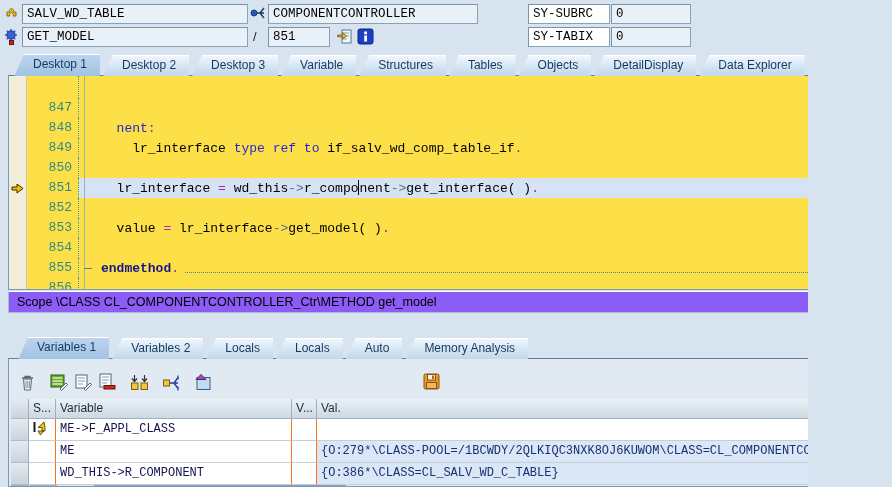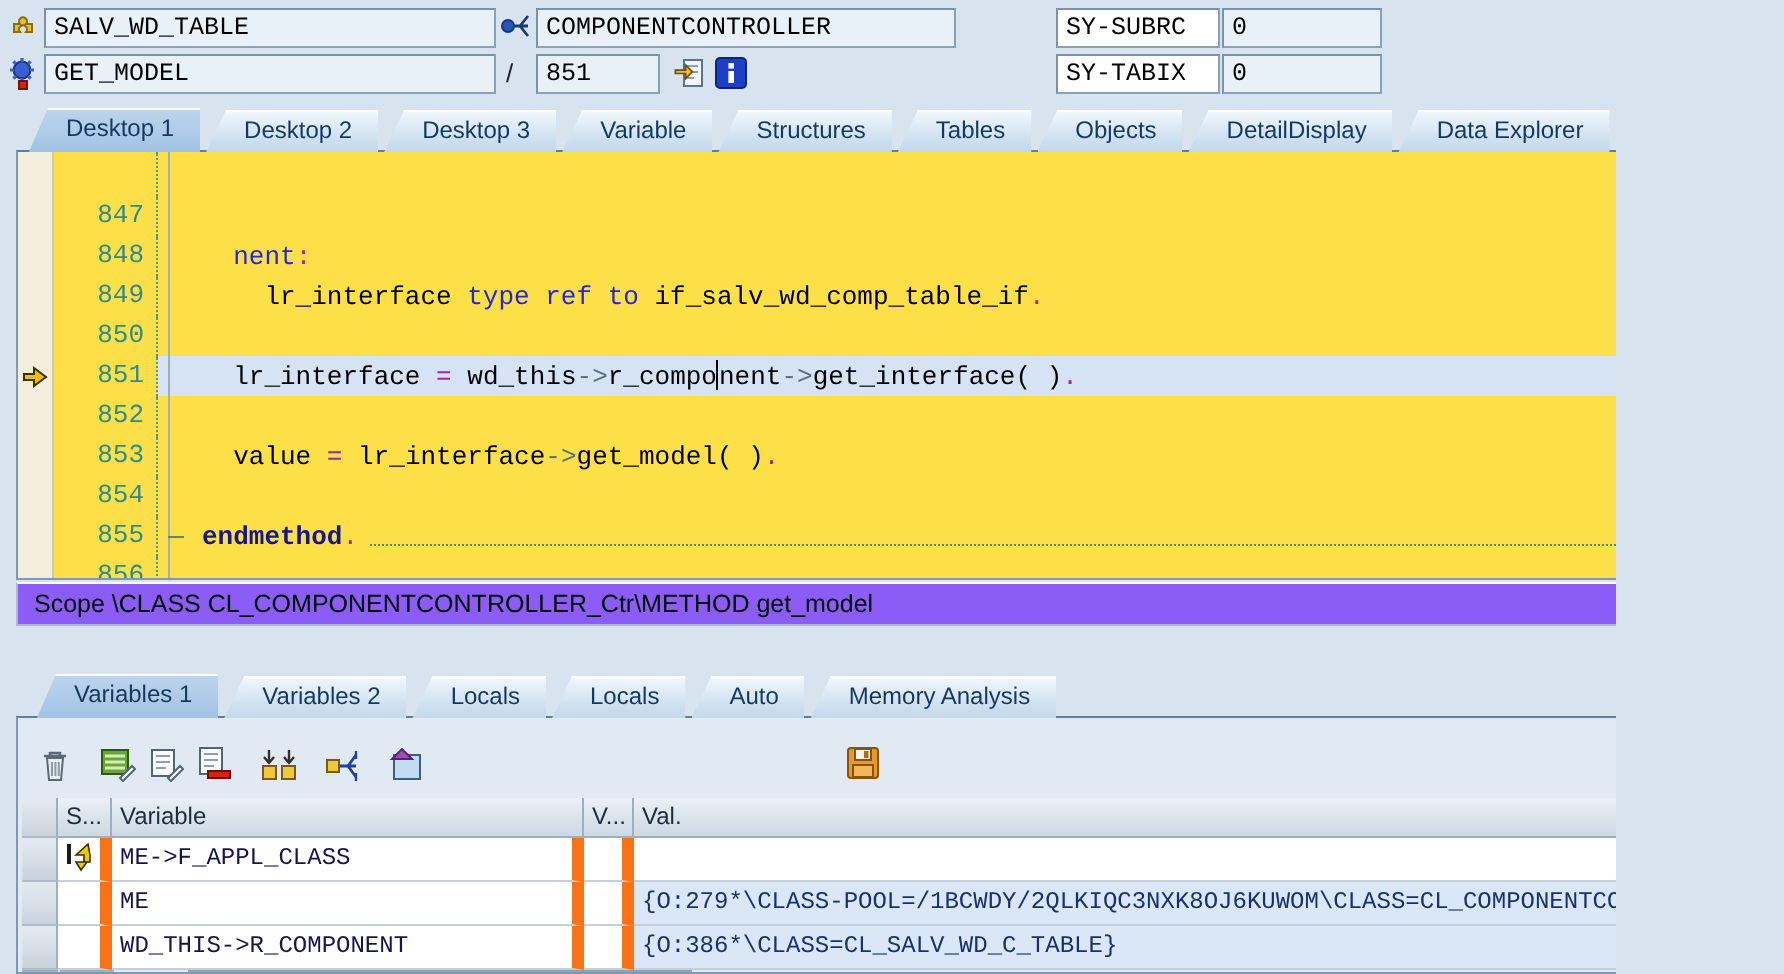--- a/index.html
+++ b/index.html
@@ -68,21 +68,21 @@
   .vtoolbar { position:absolute; top:12px; left:8px; height:22px; display:flex;
               align-items:center; }
   .tbtn { width:20px; height:20px; margin-right:4px; display:flex;
           align-items:center; justify-content:center; cursor:default; }
   .tbtn.gap { margin-left:8px; }
   .save-btn { position:absolute; top:12px; left:412px; width:20px; height:20px;
               display:flex; align-items:center; justify-content:center; }
 
   .vtable { position:absolute; top:40px; left:2px; }
   .vrow { display:flex; }
-  .vcell { height:22px; border-right:6px solid #f97316; border-bottom:1px solid #c3cfdb;
+  .vcell { height:22px; border-right:1px solid #f97316; border-bottom:1px solid #c3cfdb;
            font-family:"Liberation Mono","DejaVu Sans Mono",monospace; font-size:12px;
            line-height:20px; padding:0 4px; overflow:hidden; white-space:nowrap;
            background:#ffffff; color:#14144f; }
   .vhead { height:20px; background:linear-gradient(#eaf0f6,#ccd8e3);
            border-right:1px solid #9dafc0; border-bottom:1px solid #9dafc0;
            font-family:"Liberation Sans","DejaVu Sans",sans-serif; font-size:12px;
            color:#1d2d3d; line-height:19px; padding:0 4px; white-space:nowrap; overflow:hidden; }
   .csel { width:18px; flex:none; background:linear-gradient(#e5eaf0,#c9d3dd);
           border-right:1px solid #9dafc0; border-bottom:1px solid #aebccA;
           padding:0; }

